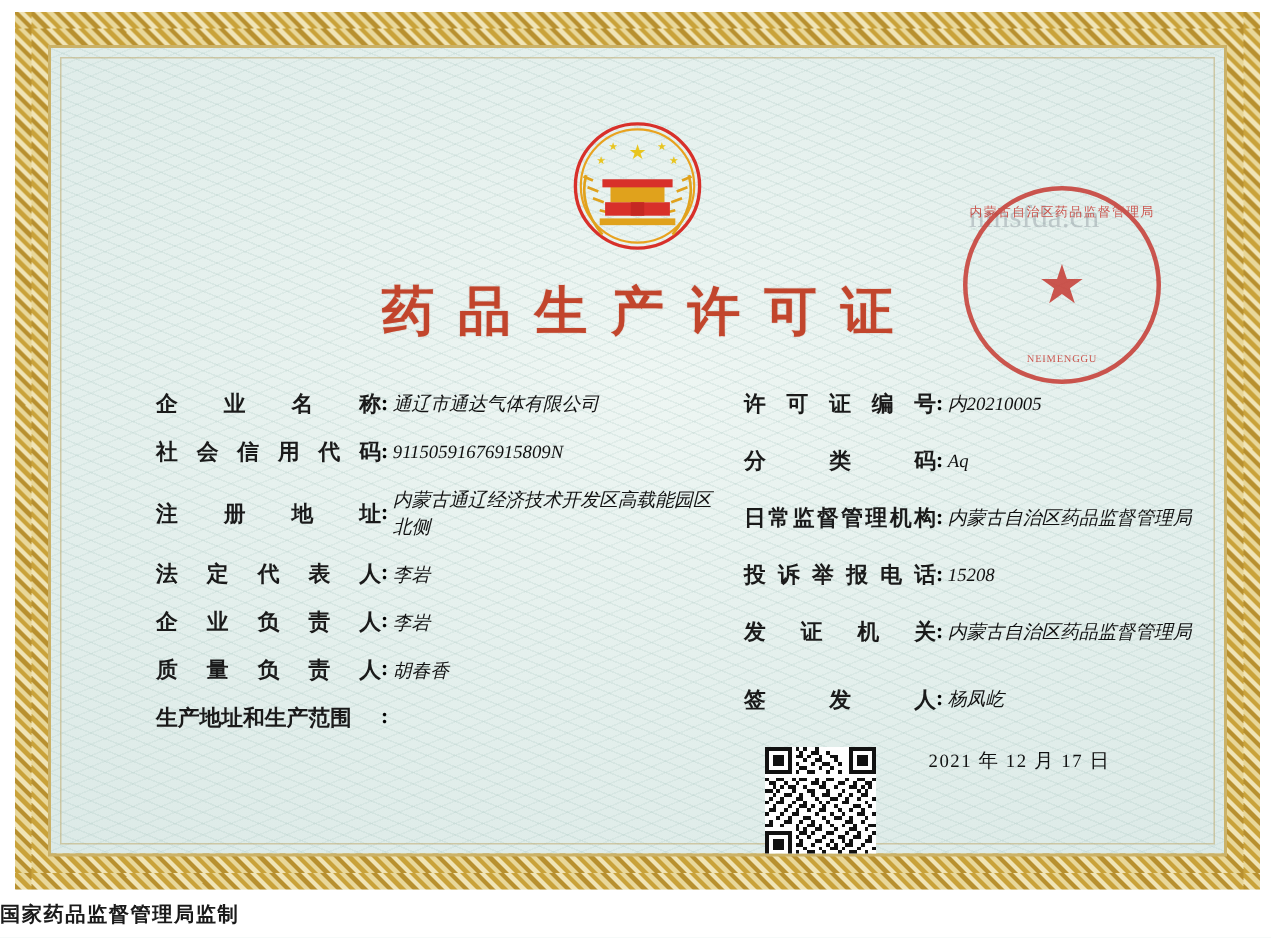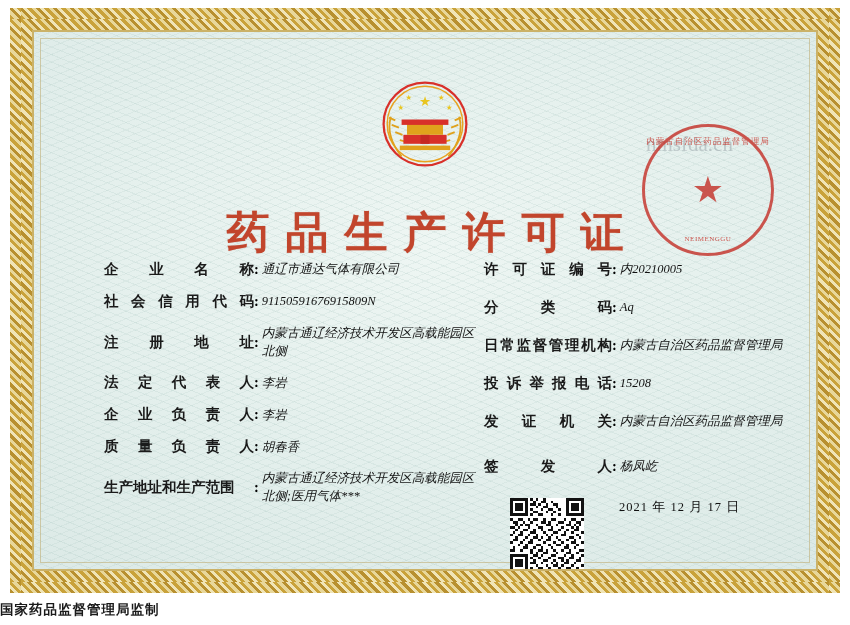--- a/index.html
+++ b/index.html
@@ -82,46 +82,45 @@
     transform: translateX(-50%);
     width: 108px;
     height: 108px;
   }
   .title {
     position: absolute;
     top: 152px;
     left: 0;
     right: 0;
     text-align: center;
-    font-size: 43px;
+    font-size: 35px;
     letter-spacing: 16px;
     text-indent: 16px;
     color: #c2452c;
     font-family: Liberation Sans, sans-serif;
     font-weight: bold;
     text-shadow: 0 0 1px rgba(160,40,20,0.4);
-    margin-top: 20px;
   }
   
   .fields {
     position: absolute;
     top: 228px;
     left: 0;
     right: 0;
     bottom: 0;
   }
   .col-left {
     position: absolute;
     left: 70px;
     top: 0;
     width: 380px;
   }
   .col-right {
     position: absolute;
-    left: 450px;
+    left: 462px;
     top: 0;
     width: 330px;
   }
   .row {
     display: flex;
     align-items: center;
     margin-bottom: 13px;
   }
   .lbl {
     font-size: 14.5px;
@@ -315,21 +314,20 @@
 
               <div class="row">
                 <span class="lbl lbl-left">质 量 负 责 人</span>
                   <span class="colon">:</span>
                 <span class="val">胡春香</span>
               </div>
 
               <div class="row">
                 <span class="lbl lbl-left nospread">生产地址和生产范围</span>
                   <span class="colon">:</span>
-                <span class="val">内蒙古通辽经济技术开发区高载能园区北侧;医用气体***</span>
               </div>
 
             </div>
 
             <div class="col-right">
 
               <div class="row row-right">
                 <span class="lbl lbl-right">许 可 证 编 号</span>
                   <span class="colon">:</span>
                 <span class="val">内20210005</span>

